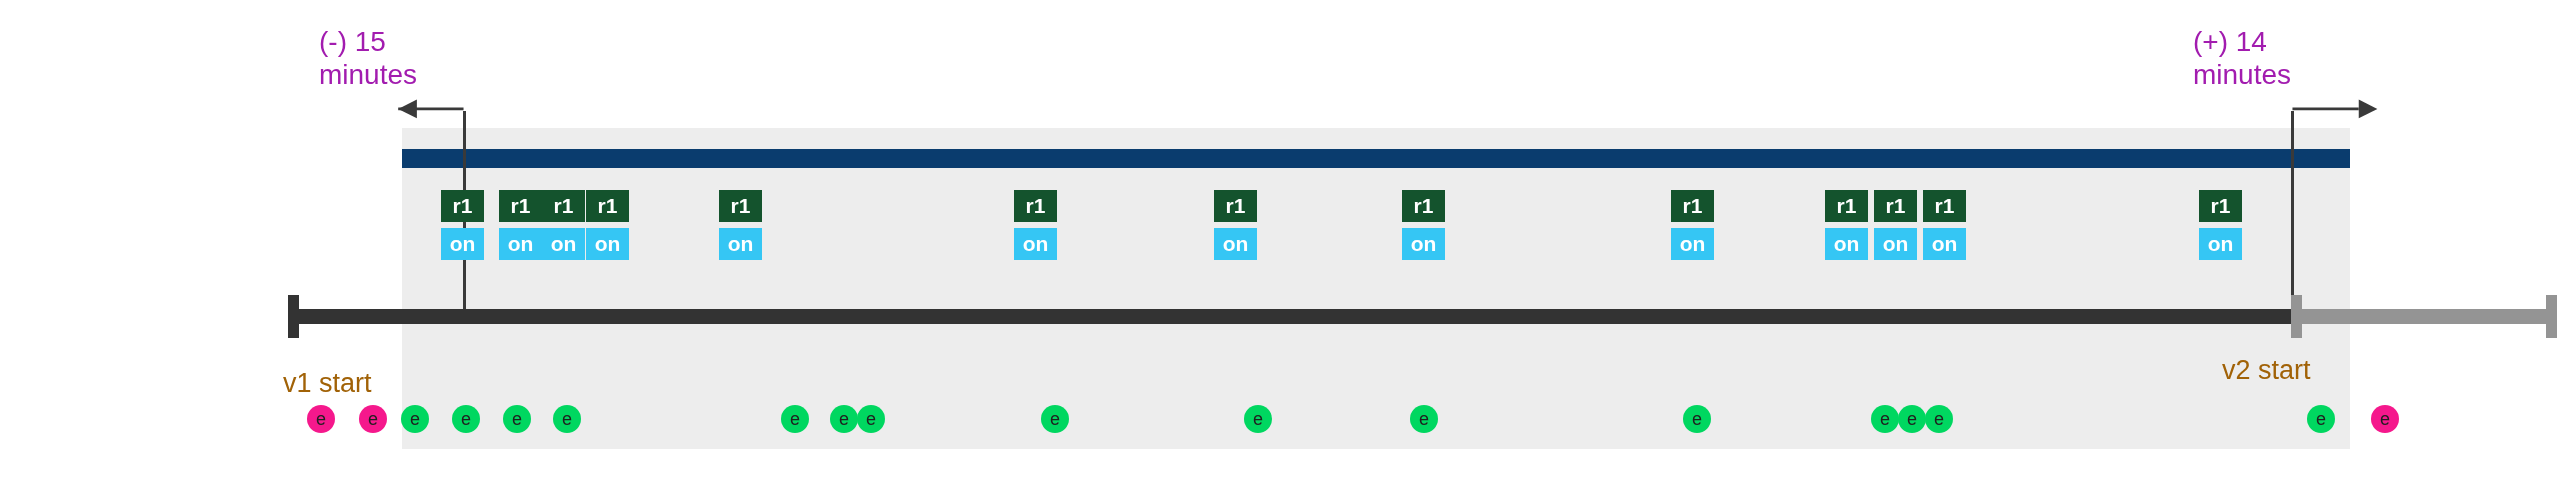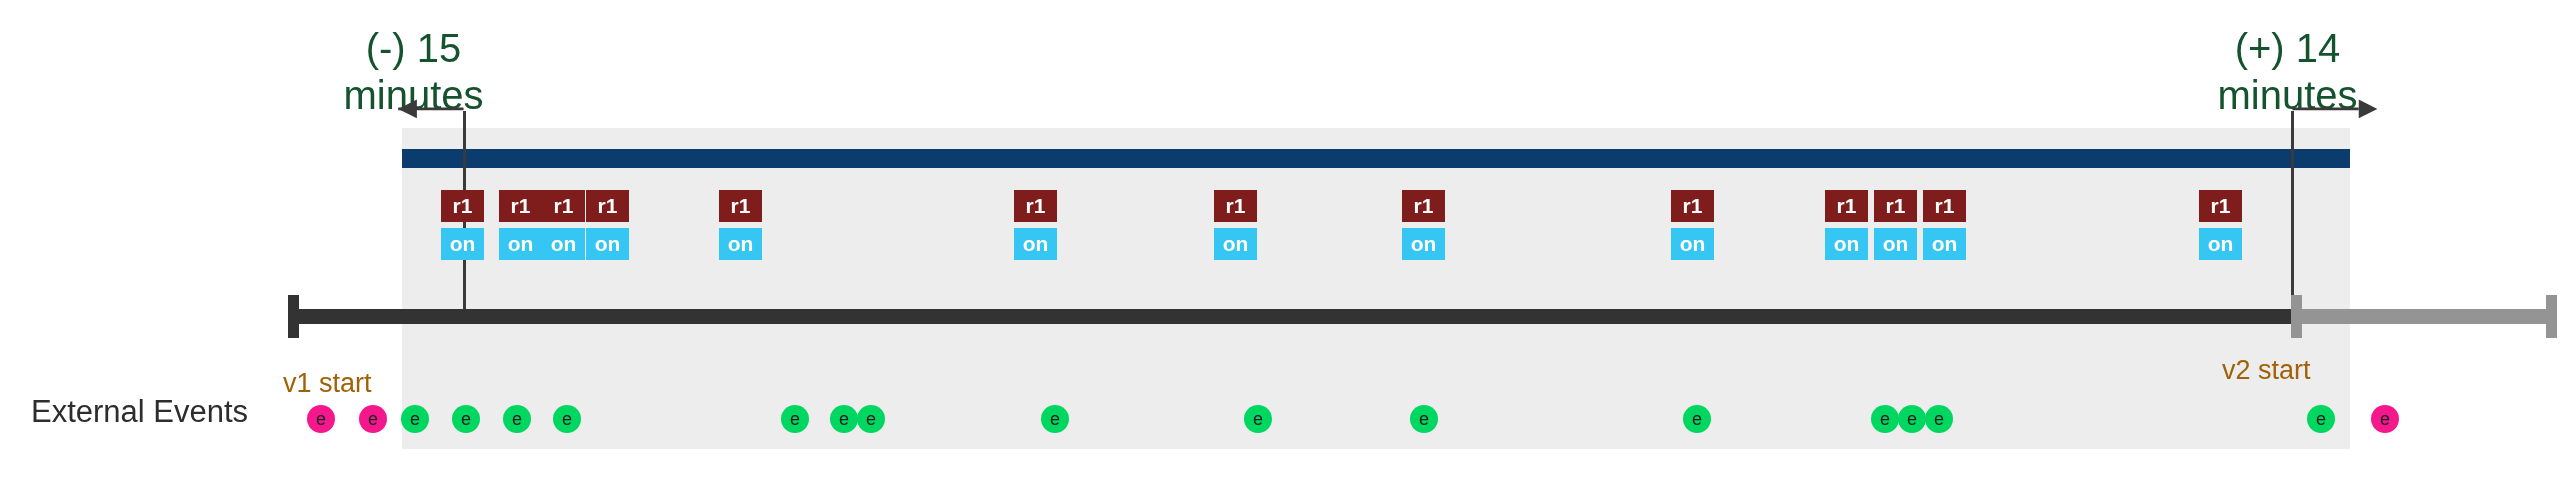--- a/index.html
+++ b/index.html
@@ -36,23 +36,23 @@
     left: 402px;
     top: 149px;
     width: 1948px;
     height: 19px;
     background: #0a3c6e;
   }
 
   
   .callout {
     position: absolute;
-    text-align: center;
-    color: #14532d;
-    font-size: 40px;
+    text-align: left;
+    color: #a21caf;
+    font-size: 28px;
     line-height: 1.18;
     font-weight: 400;
     white-space: nowrap;
   }
   .callout .l2 { display: block; }
 
   .callout-left  { left: 319px; top: 24.5px; width: 189px; }
   .callout-right { left: 2193px; top: 24.5px; width: 189px; }
 
   
@@ -90,21 +90,21 @@
   .badge {
     width: 43px;
     height: 32px;
     line-height: 32px;
     text-align: center;
     color: #ffffff;
     font-size: 21px;
     font-weight: 700;
     box-sizing: border-box;
   }
-  .badge-r1 { background: #7f1d1d; }
+  .badge-r1 { background: #14532d; }
   .badge-on { background: #35c6f4; margin-top: 5.7px; }
 
   
   .bar {
     position: absolute;
     height: 15px;
     top: 309px;
   }
   .bar-v1 { background: #333333; }
   .bar-v2 { background: #949494; }
@@ -168,21 +168,20 @@
     <span class="l2">minutes</span>
   </div>
   <svg class="arrow-svg" style="left:2289px; top:94px; width:104px; height:28px;" viewBox="0 0 110 30" width="104" height="28">
     <line x1="3" y1="16" x2="74" y2="16" stroke="#3a3a3a" stroke-width="3"></line>
     <polygon points="94,16 74,6 74,26" fill="#3a3a3a"></polygon>
   </svg>
 
   <div class="guide-line guide-left"></div>
   <div class="guide-line guide-right"></div>
 
-  <div class="row-label label-external">External Events</div>
 
   <div id="badges-layer">
       <div class="badge-stack" style="left: 441px;">
         <div class="badge badge-r1">r1</div>
         <div class="badge badge-on">on</div>
       </div>
       <div class="badge-stack" style="left: 499px;">
         <div class="badge badge-r1">r1</div>
         <div class="badge badge-on">on</div>
       </div>

